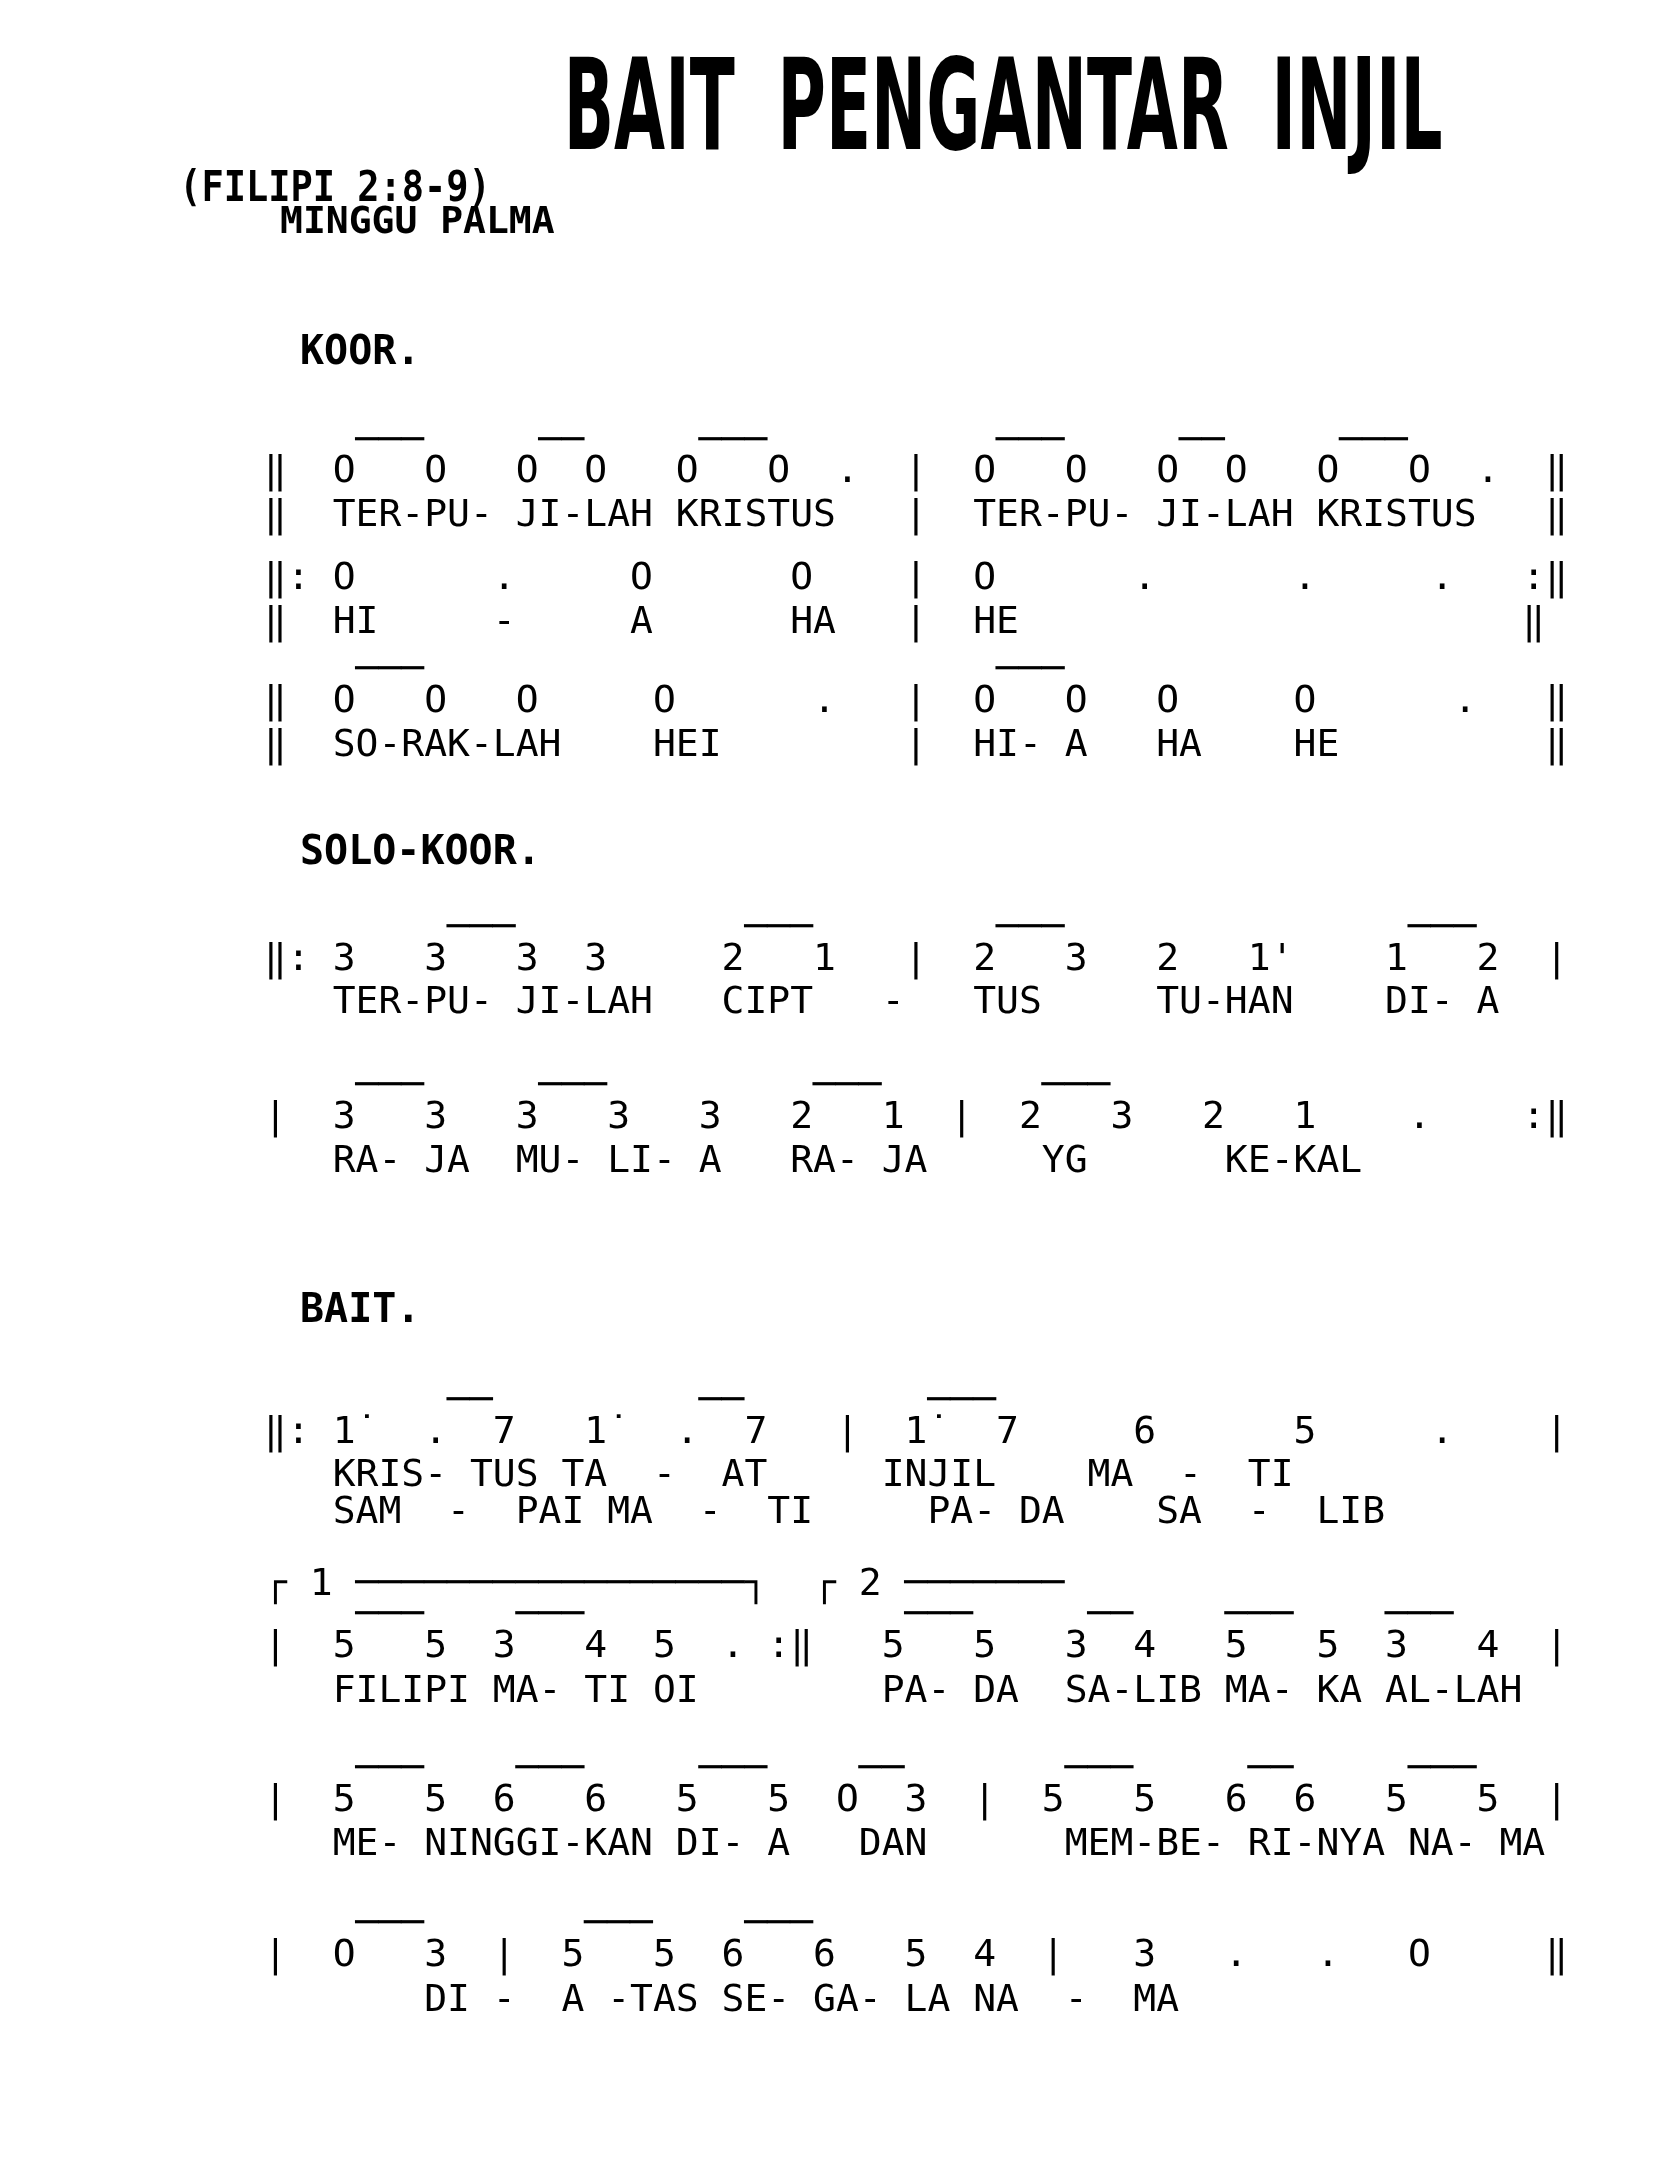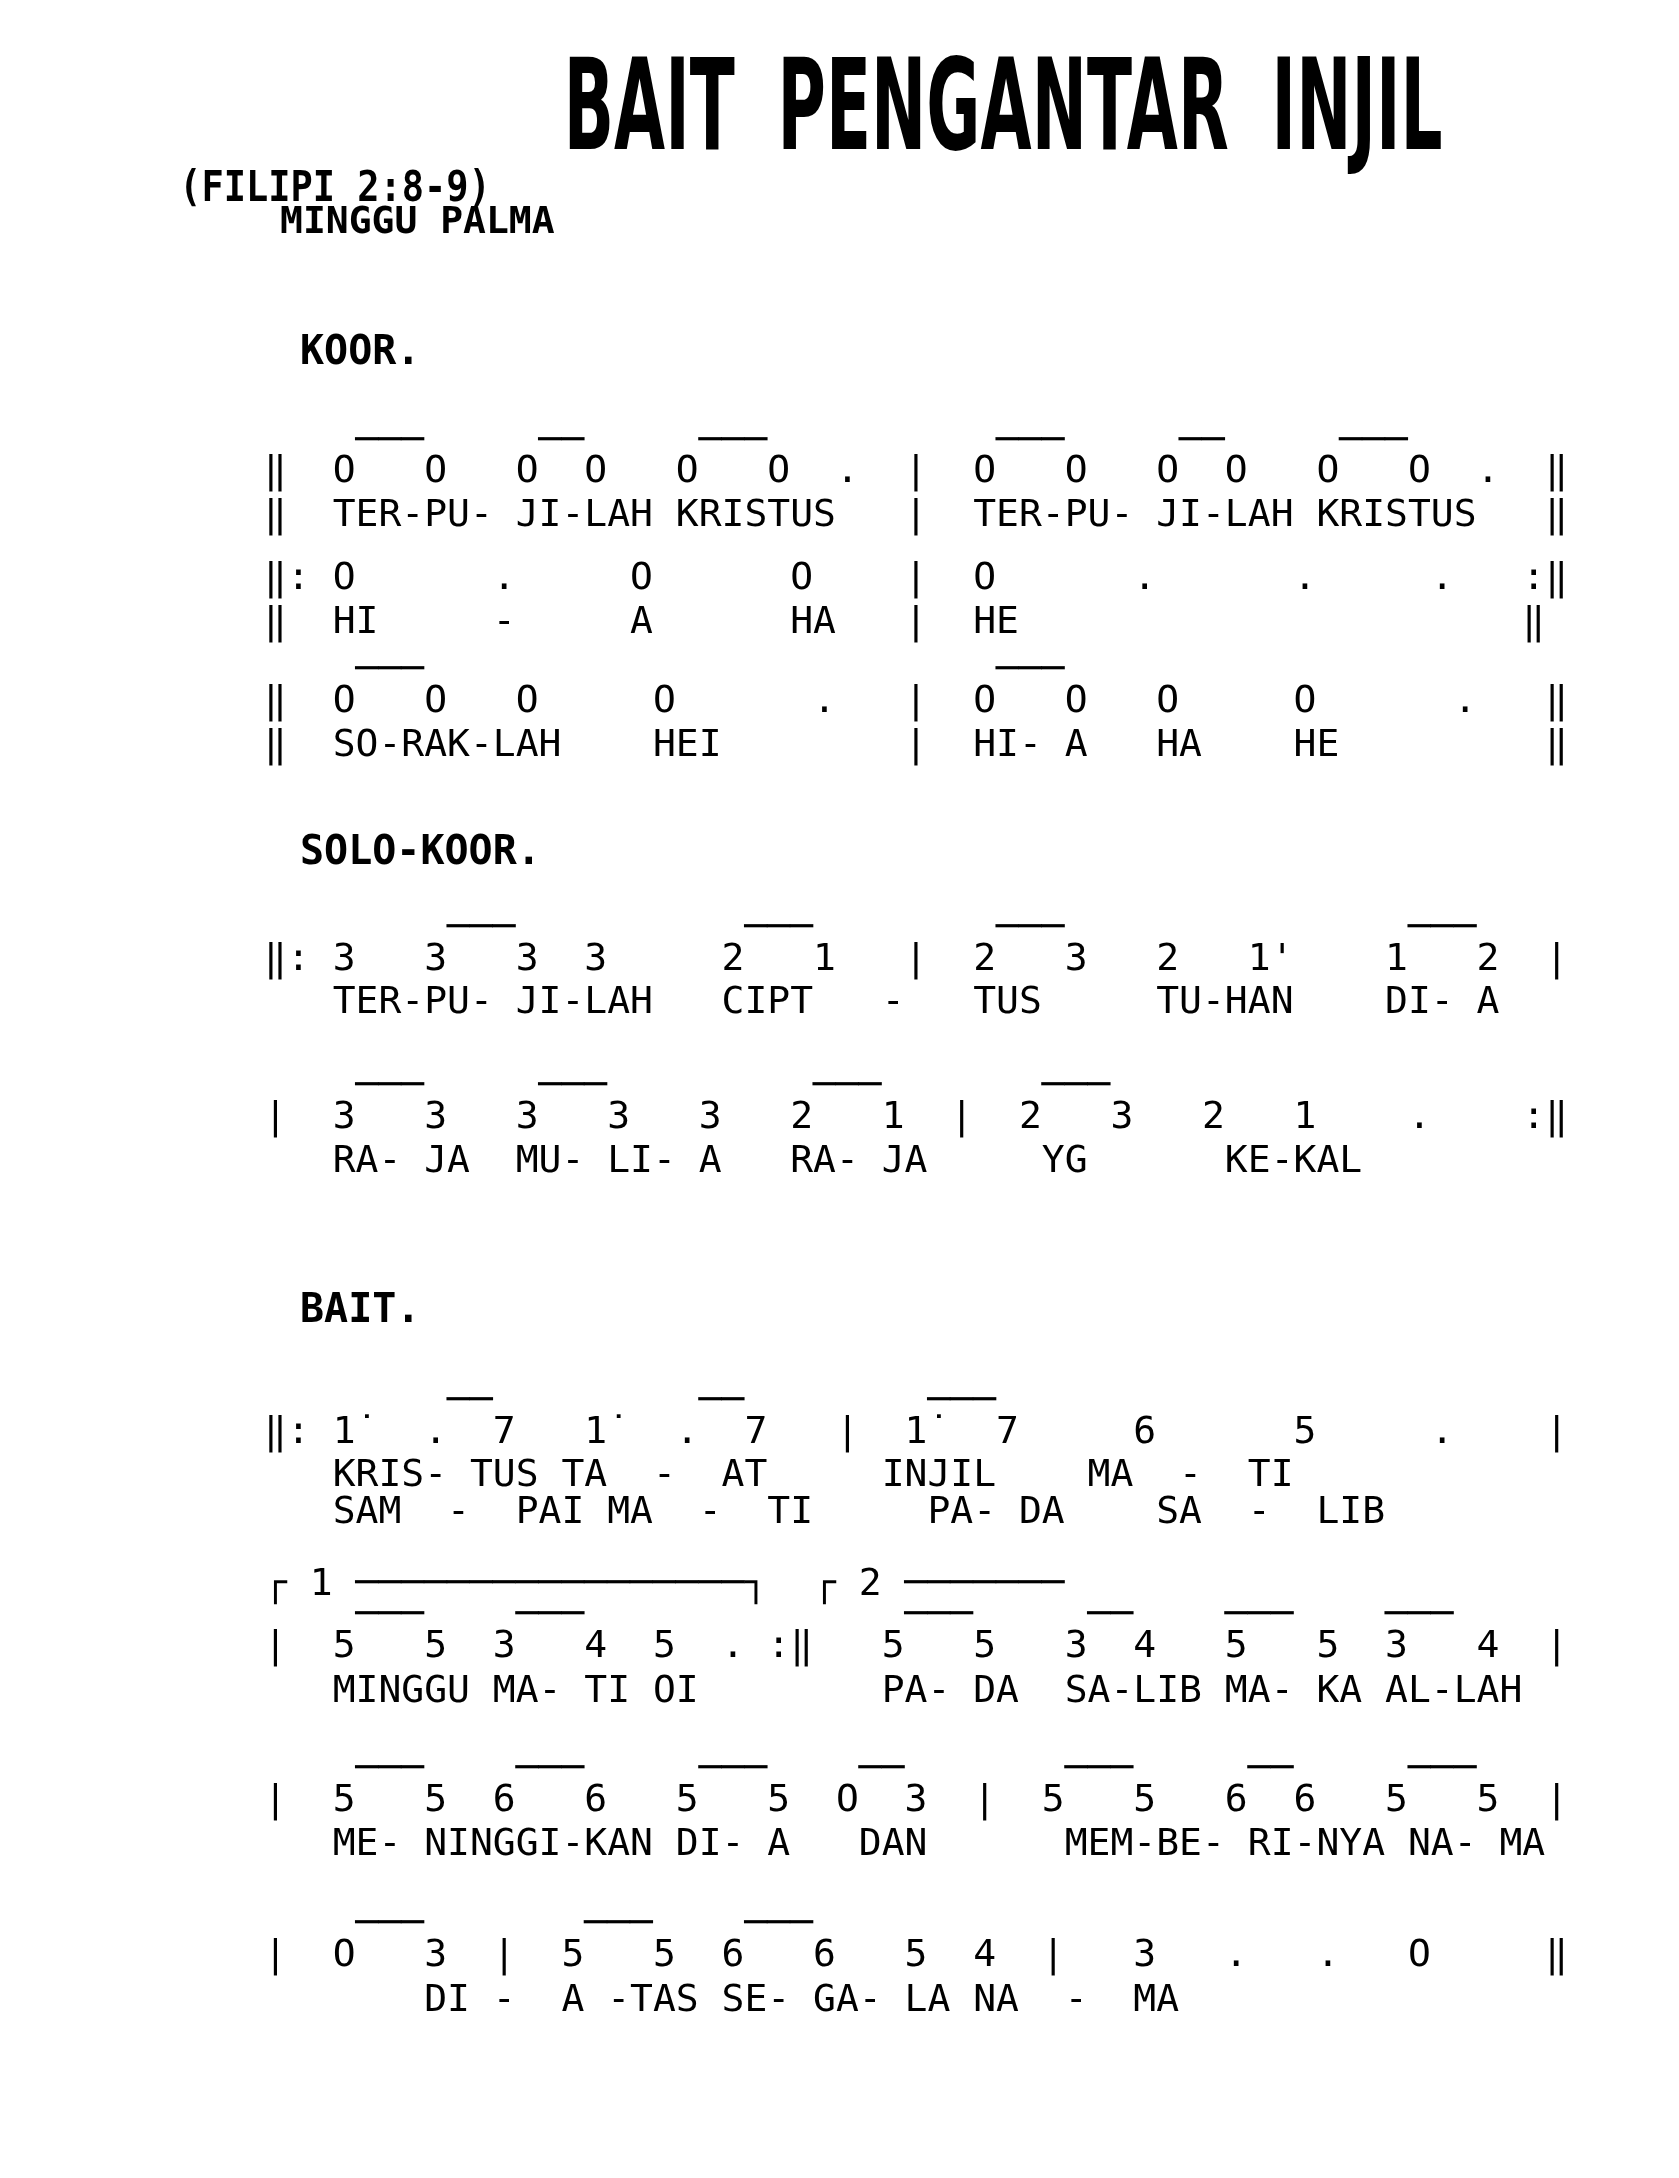--- a/index.html
+++ b/index.html
@@ -136,21 +136,21 @@
 <div class="section-heading" style="top:1285px">BAIT.</div>
 
 <div class="mrow beamrow" style="top:1386px">        ──         ──        ───                         </div>
 <div class="mrow" style="top:1408px">‖: 1̇   .  7   1̇   .  7   |  1̇   7     6      5     .    |</div>
 <div class="mrow" style="top:1451px">   KRIS- TUS TA  -  AT     INJIL    MA  -  TI          </div>
 <div class="mrow" style="top:1488px">   SAM  -  PAI MA  -  TI     PA- DA    SA  -  LIB        </div>
 
 <div class="mrow bracketrow" style="top:1567px">┌ 1 ─────────────────┐  ┌ 2 ───────                      </div>
 <div class="mrow beamrow" style="top:1600px">    ───    ───              ───     ──    ───    ───    </div>
 <div class="mrow" style="top:1622px">|  5   5  3   4  5  . :‖   5   5   3  4   5   5  3   4  |</div>
-<div class="mrow" style="top:1667px">   MINGGU MA- TI OI        PA- DA  SA-LIB MA- KA AL-LAH  </div>
+<div class="mrow" style="top:1667px">   FILIPI MA- TI OI        PA- DA  SA-LIB MA- KA AL-LAH  </div>
 
 <div class="mrow beamrow" style="top:1754px">    ───    ───     ───    ──       ───     ──     ───    </div>
 <div class="mrow" style="top:1776px">|  5   5  6   6   5   5  O  3  |  5   5   6  6   5   5  |</div>
 <div class="mrow" style="top:1820px">   ME- NINGGI-KAN DI- A   DAN      MEM-BE- RI-NYA NA- MA  </div>
 
 <div class="mrow beamrow" style="top:1909px">    ───       ───    ───                                 </div>
 <div class="mrow" style="top:1931px">|  O   3  |  5   5  6   6   5  4  |   3   .   .   O     ‖</div>
 <div class="mrow" style="top:1976px">       DI -  A -TAS SE- GA- LA NA  -  MA                 </div>
 
 

